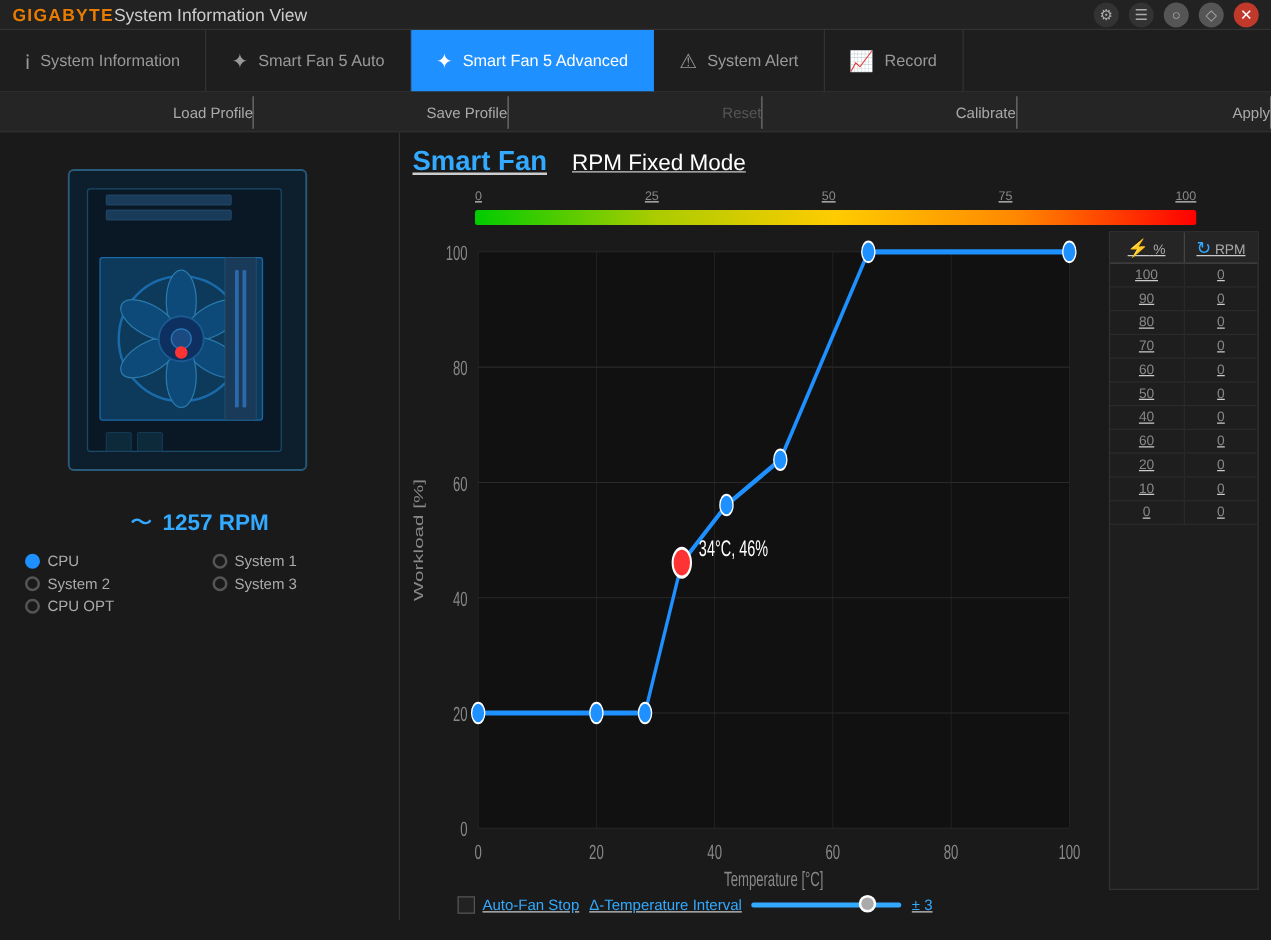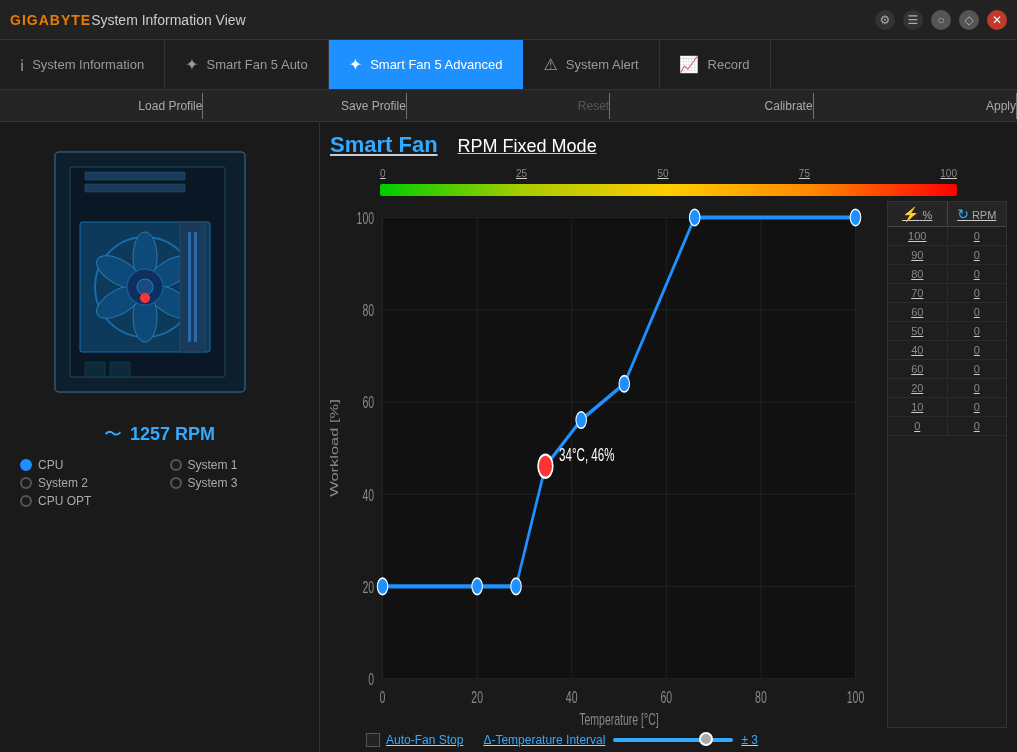--- a/index.html
+++ b/index.html
@@ -8,21 +8,21 @@
       height: 752px;
       background: #1a1a1a;
       font-family: Arial, sans-serif;
       overflow: hidden;
       color: #ccc;
     }
 
     
     #titlebar {
       background: #222;
-      height: 40px;
+      height: 24px;
       display: flex;
       align-items: center;
       padding: 0 10px;
       border-bottom: 1px solid #333;
     }
     #titlebar .brand {
       color: #fff;
       font-weight: bold;
       font-size: 14px;
       letter-spacing: 1px;
@@ -261,21 +261,21 @@
       color: #888;
       border-right: 1px solid #2a2a2a;
     }
     .rpm-cell:last-child { border-right: none; }
 
     
     #bottom-controls {
       display: flex;
       align-items: center;
       margin-top: 5px;
-      gap: 20px;
+      gap: 8px;
       padding-left: 36px;
     }
     .auto-fan-stop {
       display: flex;
       align-items: center;
       gap: 6px;
       font-size: 12px;
       color: #3af;
     }
     .checkbox-box {

